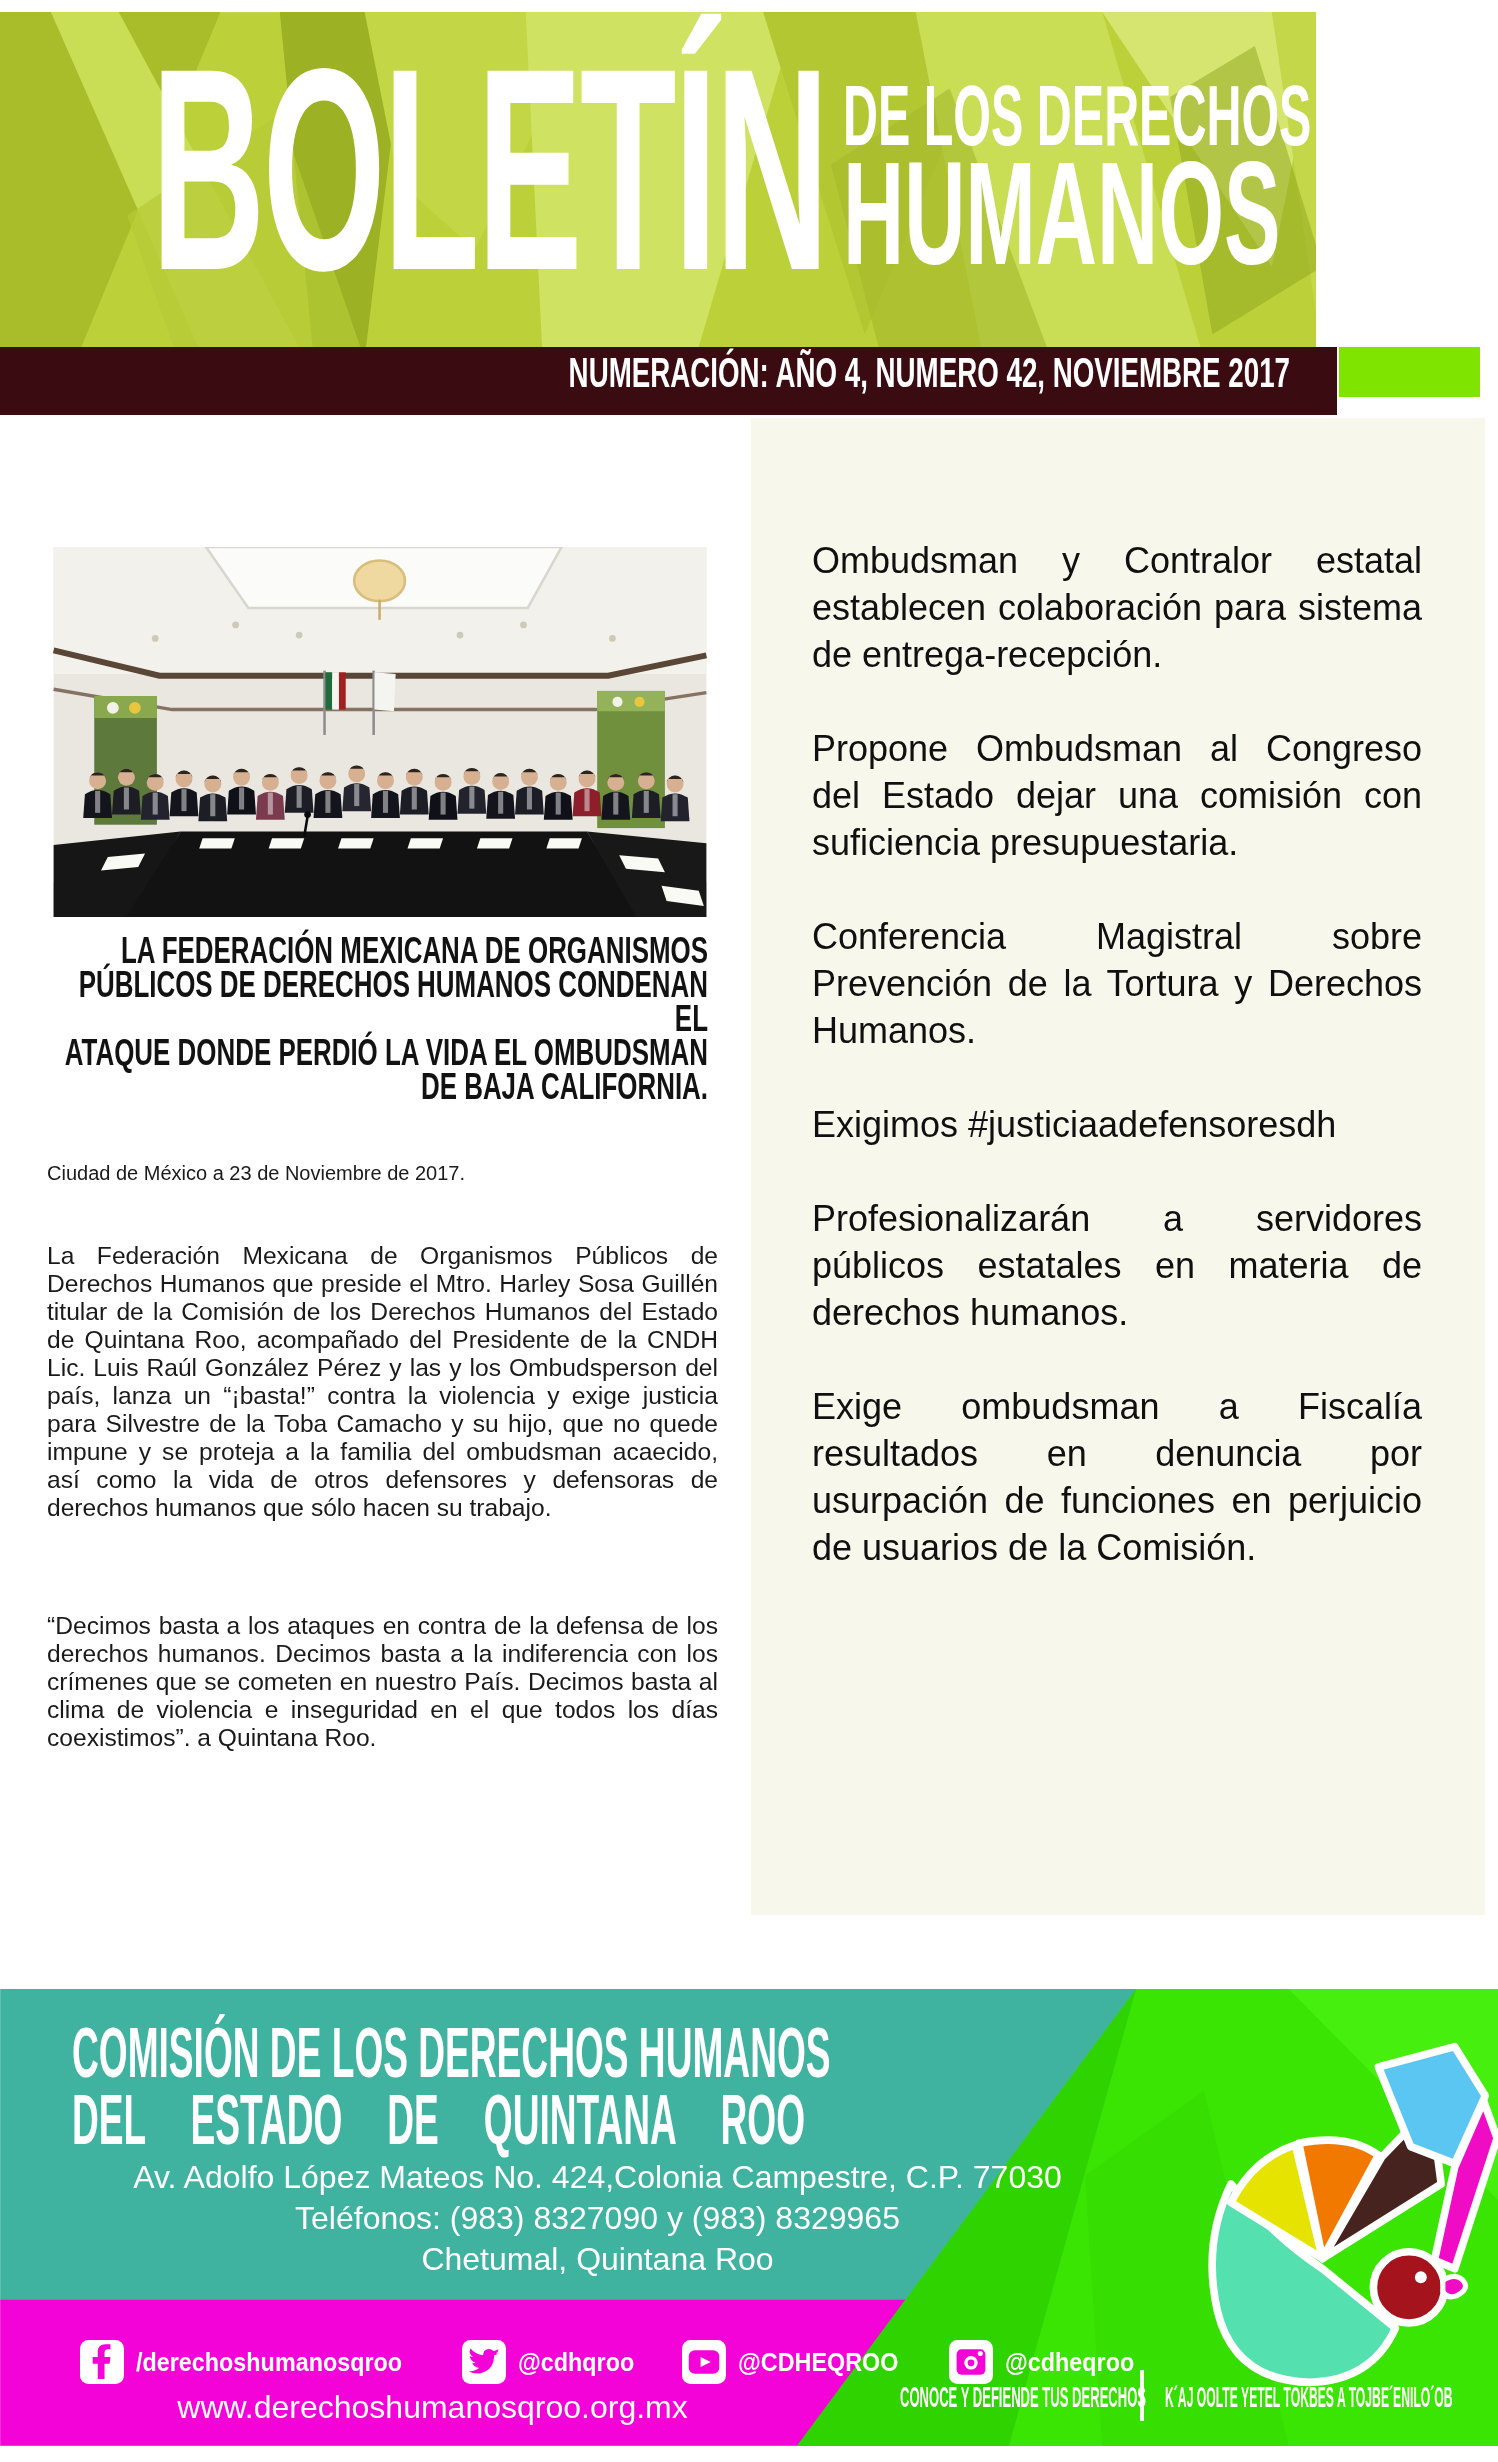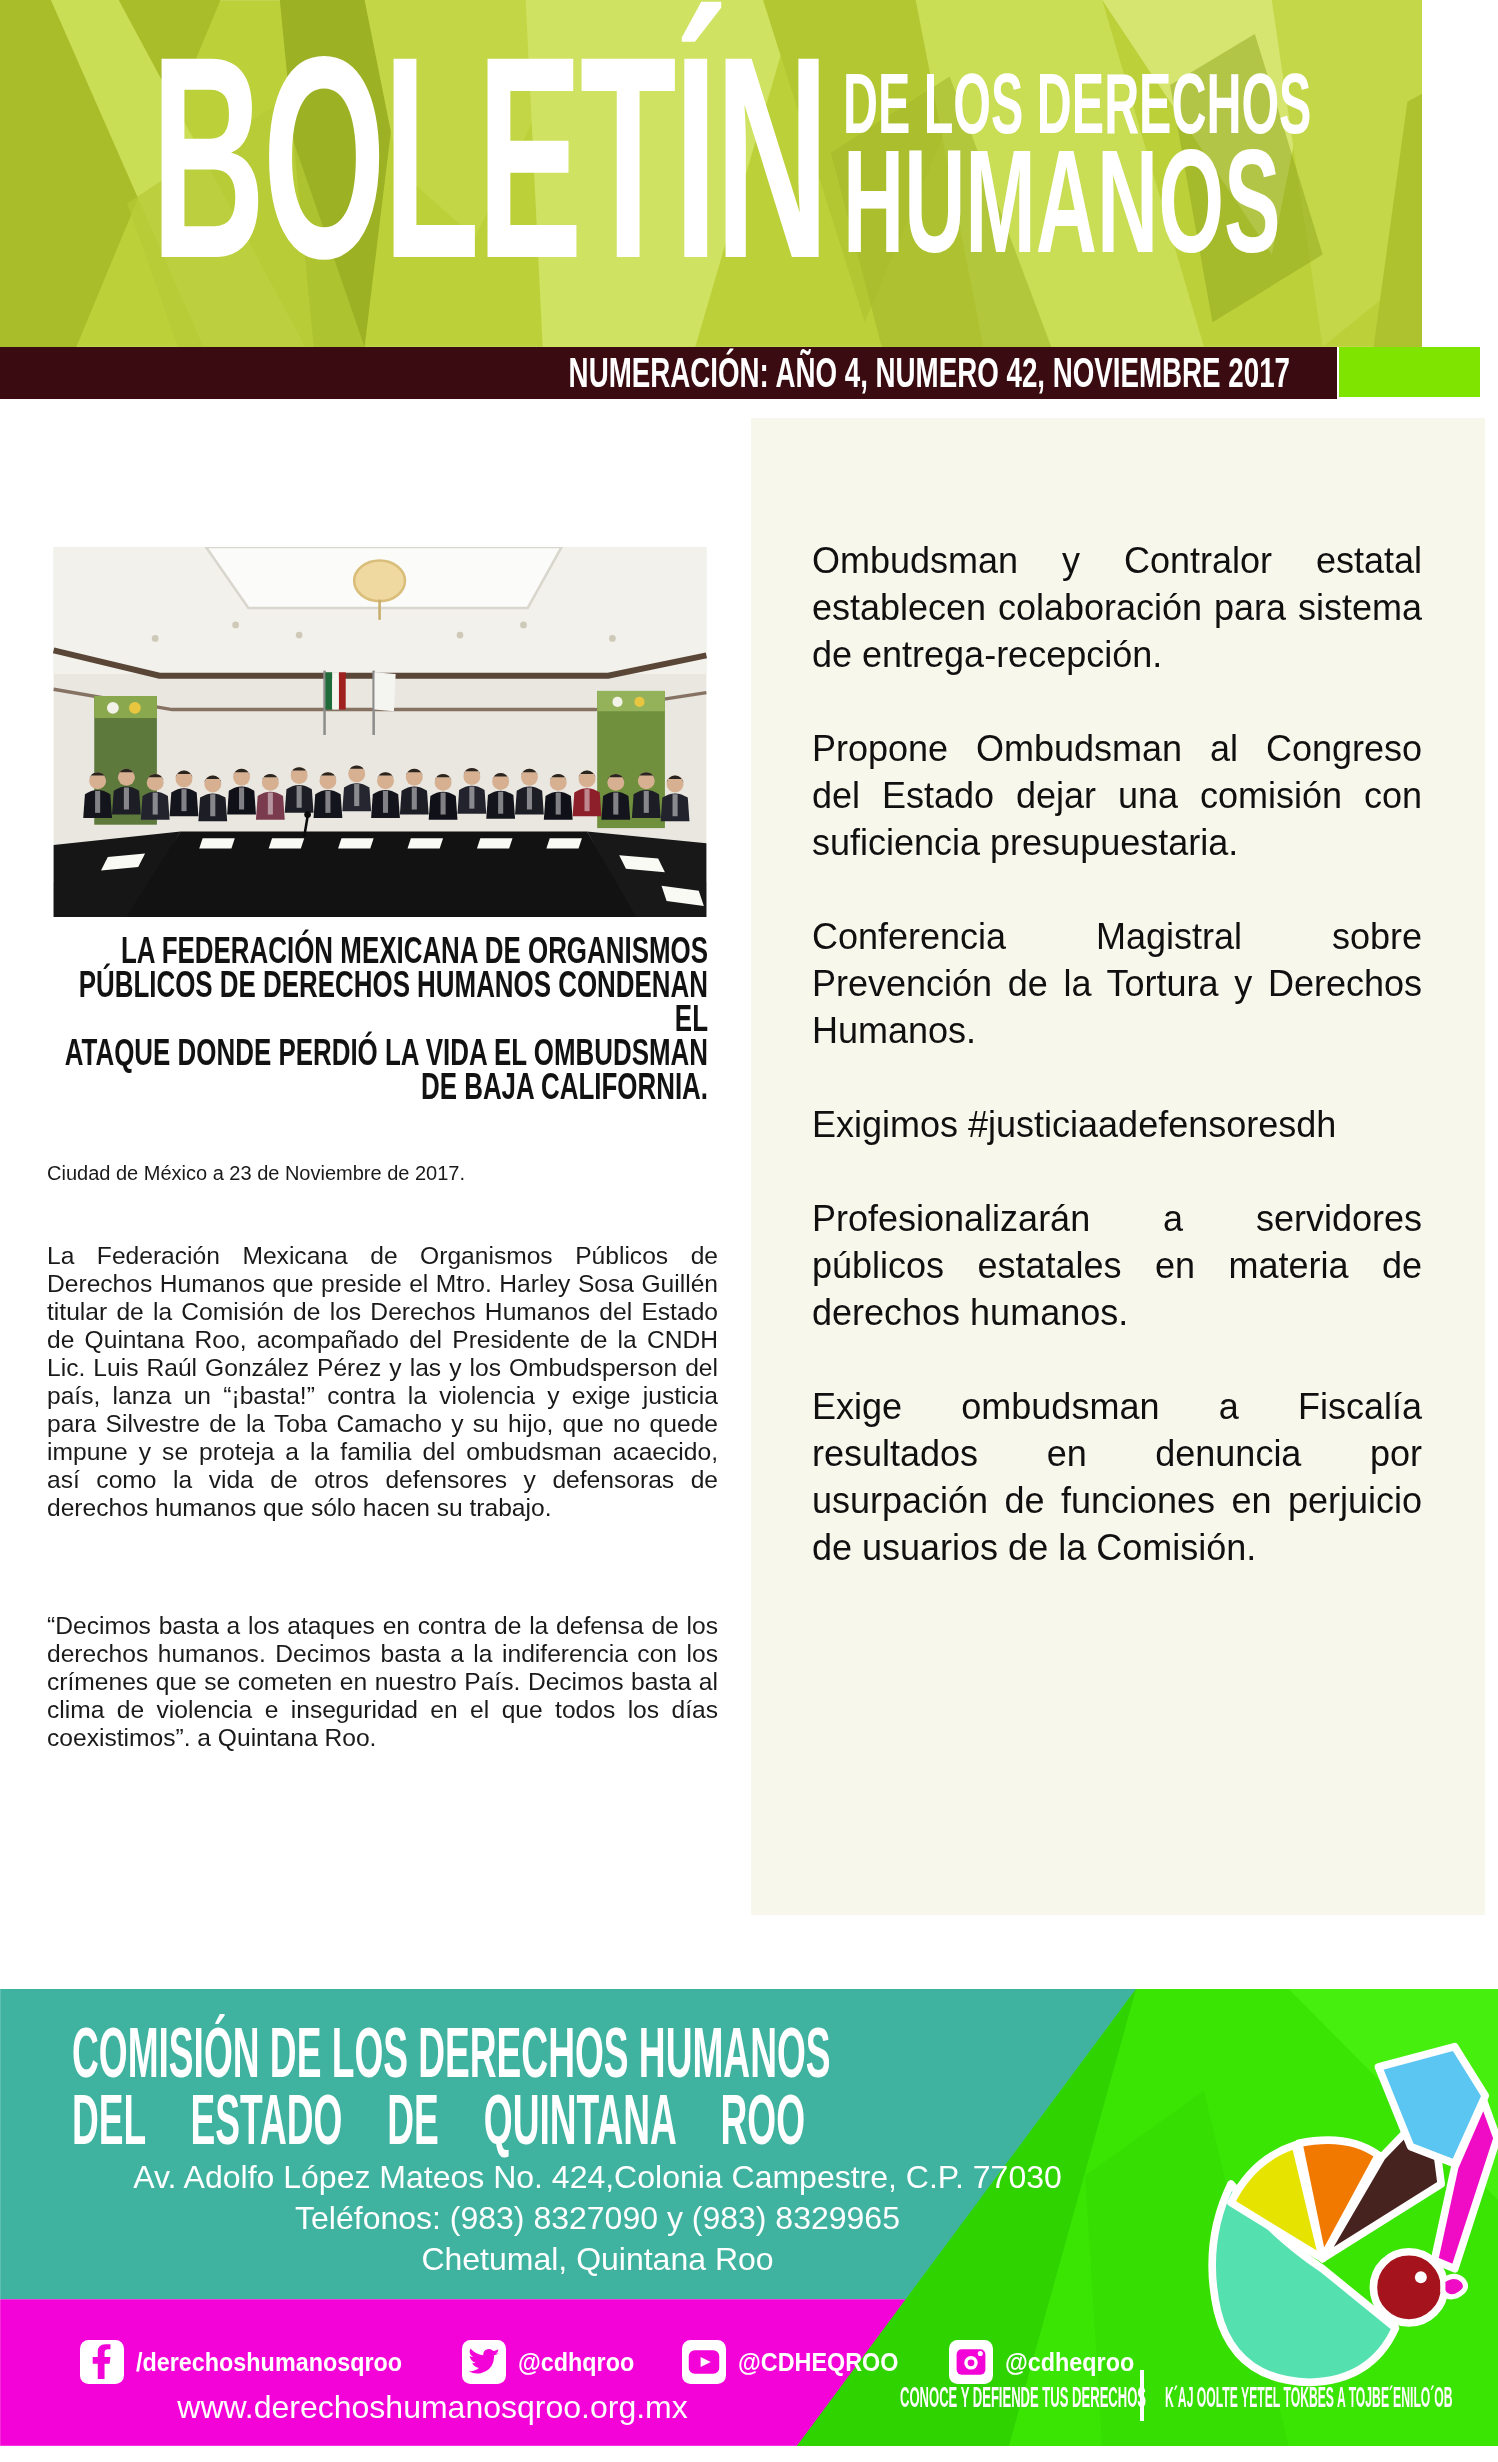--- a/index.html
+++ b/index.html
@@ -1,33 +1,33 @@
 <!DOCTYPE html>
 <html style="--lime: #bcd03a; --maroon: #3a0c12; --accent-green: #7ee400; --cream: #f8f7ec; --teal: #3fb3a0; --bright-green: #3ae403; --magenta: #f303d7;font-size:13.6px"><head>
 <meta charset="utf-8">
 <style>
   html,body{margin:0;padding:0;background:#fff;}
   #page{position:relative;width:1499px;height:2462px;background:#fff;overflow:hidden;
         font-family:"Liberation Sans",sans-serif;color:#1a1a1a;}
   [data-name]{box-sizing:border-box;}
 
   
-  .masthead{position:absolute;left:0;top:0;width:1422px;height:347px;overflow:hidden;padding-left:42px;}
+  .masthead{position:absolute;left:0;top:12px;width:1316px;height:347px;overflow:hidden;padding-left:42px;}
   .masthead svg{position:absolute;left:0;top:0;}
   .m-title{position:absolute;left:151px;top:17px;font-size:288px;line-height:280px;
            font-weight:bold;color:#fff;white-space:nowrap;
            transform:scaleX(.55);transform-origin:top left;letter-spacing:-5.1px;}
   .m-sub1{position:absolute;left:843px;top:61px;font-size:85px;line-height:85px;
           font-weight:bold;color:#fff;white-space:nowrap;
           transform:scaleX(.57);transform-origin:top left;}
   .m-sub2{position:absolute;left:843px;top:129px;font-size:146px;line-height:146px;
           font-weight:bold;color:#fff;white-space:nowrap;
           transform:scaleX(.58);transform-origin:top left;}
 
-  .numbar{position:absolute;left:0;top:347px;width:1337px;height:52px;
+  .numbar{position:absolute;left:0;top:347px;width:1337px;height:68px;
           background:var(--maroon,#3a0c12);color:#fff;}
   .numbar .numtext{position:absolute;right:47px;top:0;height:50px;line-height:51px;
           font-size:42px;font-weight:bold;white-space:nowrap;
           transform:scaleX(.66);transform-origin:center right;}
   .numaccent{position:absolute;left:1339px;top:347px;width:141px;height:50px;
           background:var(--accent-green,#7ee400);}
 
   
   .photo{position:absolute;left:53px;top:547px;width:654px;height:370px;}
   .headline{position:absolute;left:-222px;top:934px;width:930px;

